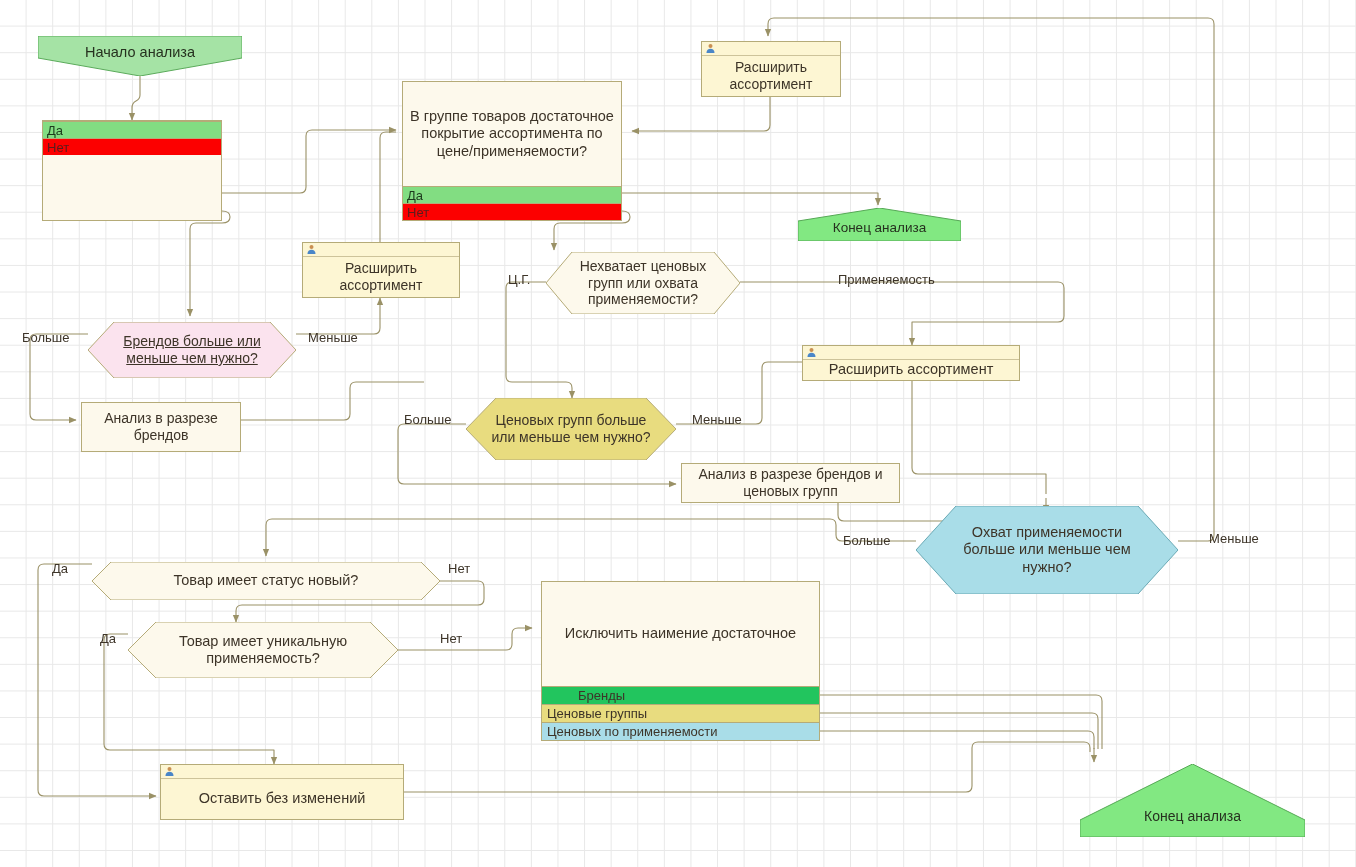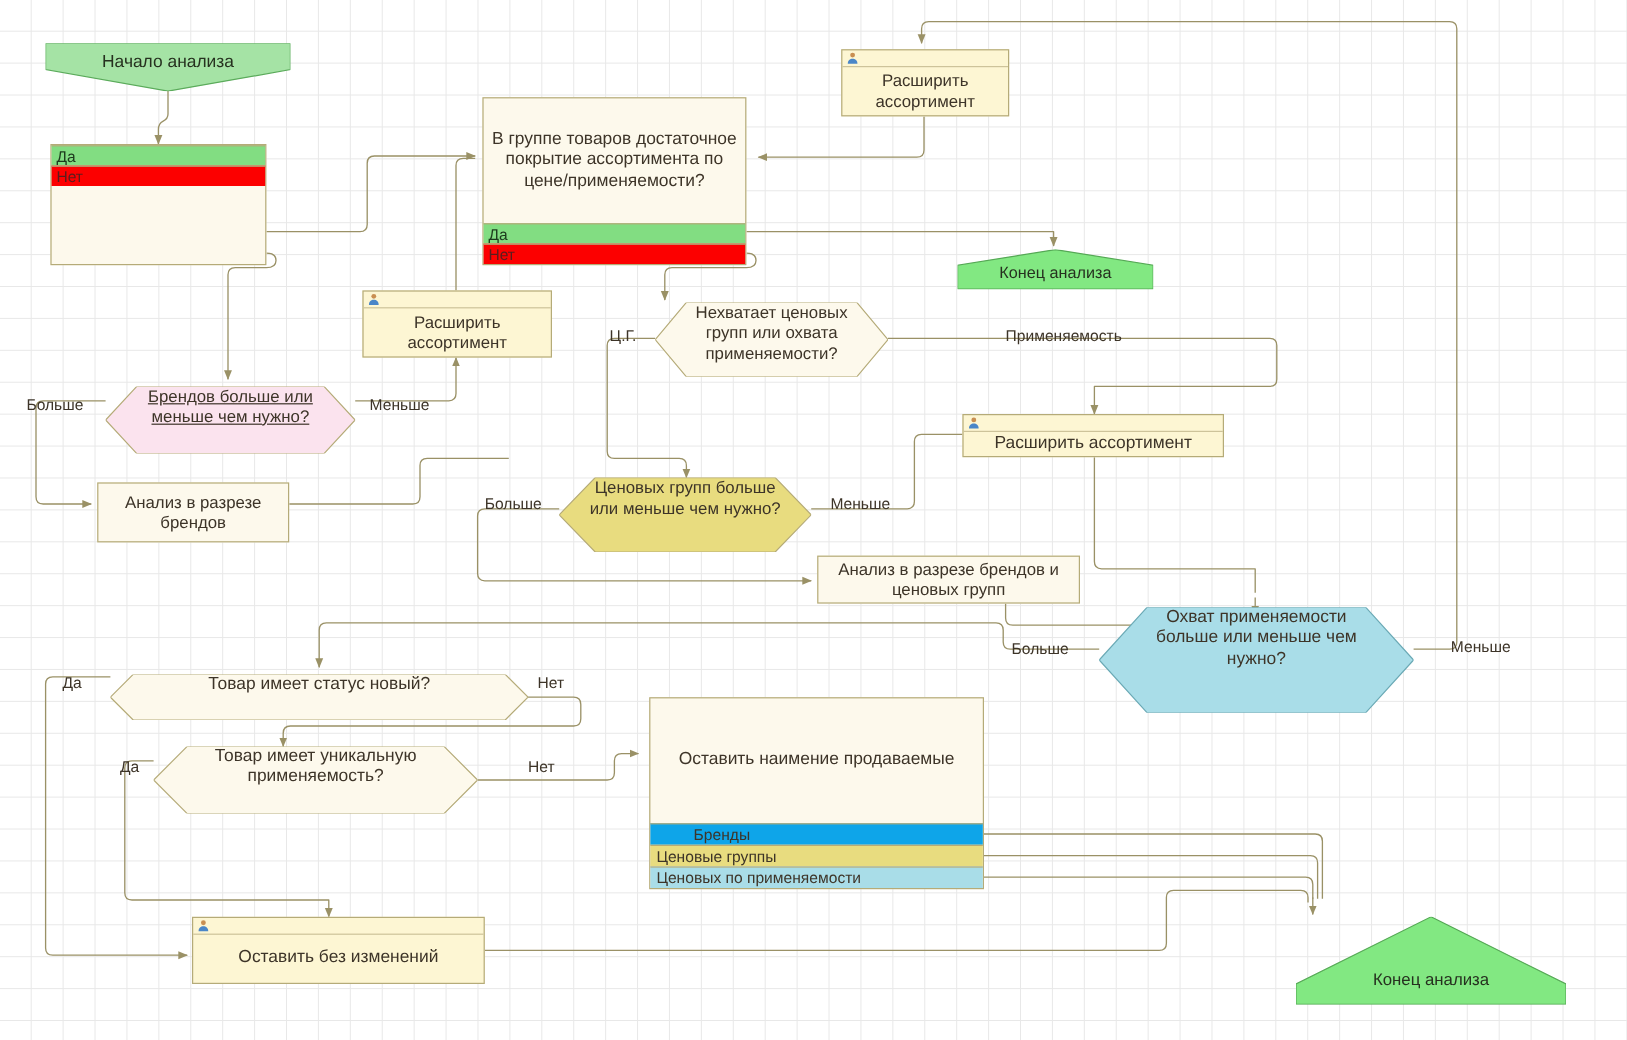--- a/index.html
+++ b/index.html
@@ -88,27 +88,27 @@
   }
   .listbox .top{
     flex:1 1 auto;display:flex;align-items:center;justify-content:center;
     text-align:center;line-height:1.2;padding:4px 8px;
   }
   .listbox .row{
     height:18px;flex:0 0 18px;display:flex;align-items:center;
     padding-left:5px;font-size:13px;border-top:1px solid #b5ab78;
     box-sizing:border-box;color:#3d3428;
   }
-  .row.brands{background:#0ea5e9;padding-left:36px;}
+  .row.brands{background:#22c55e;padding-left:36px;}
   .row.price{background:#e8dc7f;}
   .row.applic{background:#a9dde8;}
 
   
   .hex{
-    display:flex;align-items:flex-start;justify-content:center;
+    display:flex;align-items:center;justify-content:center;
     text-align:center;line-height:1.2;color:#3d3428;
     box-sizing:border-box;
   }
   .hex .hx-shape{position:absolute;left:0;top:0;width:100%;height:100%;}
   .hex .hx-text{position:relative;z-index:2;width:100%;padding:0 34px;box-sizing:border-box;}
 
   
   .term{position:absolute;}
   .term svg{position:absolute;left:0;top:0;}
   .term .t-text{
@@ -280,21 +280,21 @@
 
   <div class="node rect" style="left:81px;top:402px;width:160px;height:50px;font-size:14px;">
     <span>Анализ в разрезе брендов</span>
   </div>
 
   <div class="node rect" style="left:681px;top:463px;width:219px;height:40px;font-size:14px;">
     <span>Анализ в разрезе брендов и ценовых групп</span>
   </div>
 
   <div class="node listbox" style="left:541px;top:581px;width:279px;height:160px;font-size:14.5px;">
-    <div class="top">Оставить наимение продаваемые</div>
+    <div class="top">Исключить наимение достаточное</div>
     <div class="row brands">Бренды</div>
     <div class="row price">Ценовые группы</div>
     <div class="row applic">Ценовых по применяемости</div>
   </div>
 
   <div class="node hex" style="left:92px;top:562px;width:348px;height:38px;font-size:14.5px;">
     <svg class="hx-shape" viewBox="0 0 348 38" preserveAspectRatio="none">
       <polygon points="19,0 329,0 348,19 329,38 19,38 0,19" fill="#fdf9ec" stroke="#b5ab78" stroke-width="1"></polygon>
     </svg>
     <div class="hx-text" style="padding:0 24px;">Товар имеет статус новый?</div>

